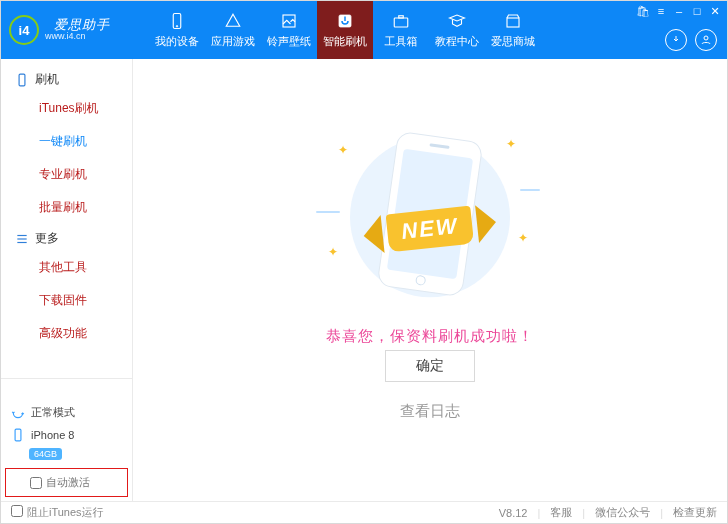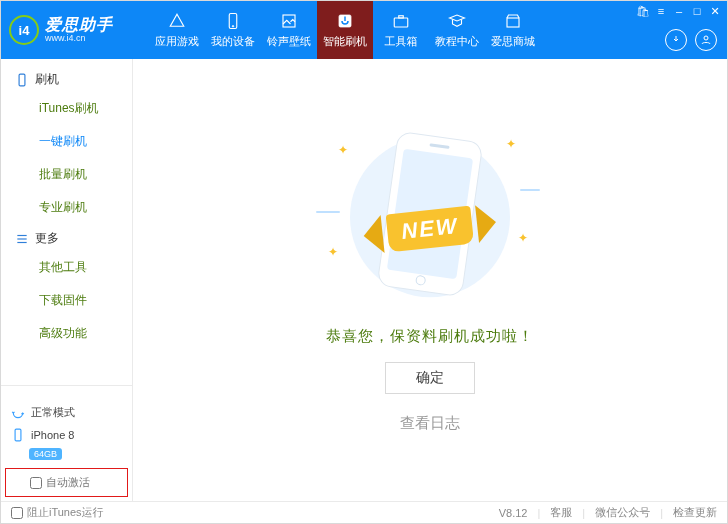--- a/index.html
+++ b/index.html
@@ -1,40 +1,40 @@
 <!DOCTYPE html>
 <html><head>
 <meta charset="utf-8">
 <style>
   * { margin:0; padding:0; box-sizing:border-box; font-family:"Microsoft YaHei","PingFang SC",Arial,sans-serif; }
   body { width:728px; height:524px; background:#fff; overflow:hidden; font-size:12px; color:#333; border:1px solid #d9d9d9;}
   .topbar { height:58px; background:#0d87f7; display:flex; align-items:center; color:#fff; position:relative;}
   .logo-region { display:flex; align-items:center; padding:0 8px 0 8px; width:148px;}
   .logo-circle { width:30px; height:30px; border:2px solid #84cc16; border-radius:50%; display:flex; align-items:center; justify-content:center; font-weight:700; font-size:13px; margin-right:6px;}
   .logo-text { display:flex; flex-direction:column; line-height:1.1;}
-  .logo-text .cn { font-size:16px; font-weight:700; font-style:italic; letter-spacing:1px;}
+  .logo-text .cn { font-size:13px; font-weight:400; font-style:italic; letter-spacing:1px;margin-left:9px;}
   .logo-text .en { font-size:9px; opacity:.9;}
   .navs { display:flex; height:100%; flex:1;}
   .nav { width:56px; height:100%; display:flex; flex-direction:column; align-items:center; justify-content:center; gap:3px; font-size:11px; cursor:pointer; position:relative;}
   .nav.active { background:#7f1d1d;}
   .nav .ico { width:20px; height:20px; display:flex; align-items:center; justify-content:center;}
   .nav svg { fill:#fff; stroke:#fff; }
   .titlebar-icons { position:absolute; top:2px; right:4px; display:flex; gap:2px; align-items:center;}
   .tico { width:16px; height:16px; display:flex; align-items:center; justify-content:center; font-size:11px; cursor:pointer;}
   .right-icons { position:absolute; right:10px; bottom:8px; display:flex; gap:8px; align-items:center;}
   .rcircle { width:22px; height:22px; border:1.5px solid #fff; border-radius:50%; display:flex; align-items:center; justify-content:center; cursor:pointer;}
   .rcircle svg { stroke:#fff; fill:none; stroke-width:2;}
   .body { display:flex; height:calc(100% - 58px - 22px);}
   .sidebar { width:132px; border-right:1px solid #eaeaea; display:flex; flex-direction:column; overflow:hidden;}
   .side-scroll { flex:1; overflow:auto; padding-top:6px;}
   .side-group { padding:6px 0 4px 14px; display:flex; align-items:center; gap:6px; color:#333; font-size:12px; font-weight:500;}
   .side-group svg { stroke:#2f7fd9; fill:none;}
-  .side-item { padding:8px 0 8px 38px; font-size:12px; color:#4d7c0f; cursor:pointer;}
+  .side-item { padding:8px 0 8px 38px; font-size:12px; color:#b91c1c; cursor:pointer;}
   .side-item.active { color:#0d87f7;}
-  .side-bottom { border-top:1px solid #eaeaea; padding:15px 10px 4px; font-size:11px; color:#444;}
+  .side-bottom { border-top:1px solid #eaeaea; padding:22px 10px 4px; font-size:11px; color:#444;}
   .mode-row { display:flex; align-items:center; gap:6px; padding:4px 0;}
   .mode-row svg { width:14px; height:14px;}
   .device-row { display:flex; align-items:center; gap:6px; padding:4px 0;}
   .badge { display:inline-block; background:#4fb4ff; color:#fff; font-size:9px; padding:1px 5px; border-radius:3px; margin-left:18px; margin-top:2px;}
   .red-box { border:1px solid #e11919; padding:6px 24px; margin:4px 4px 4px 4px; display:flex; gap:16px; align-items:center;}
   .cb { display:flex; align-items:center; gap:4px; color:#777; font-size:11px;}
   .cb input { width:12px; height:12px;}
   .content { flex:1; display:flex; flex-direction:column; align-items:center; justify-content:flex-start; padding-top:60px;}
   .illus { width:240px; height:190px; position:relative; margin-bottom:18px;}
   .bgcircle { position:absolute; left:50%; top:50%; transform:translate(-50%,-48%); width:160px; height:160px; border-radius:50%; background:#eaf4fe;}
@@ -43,57 +43,57 @@
   .phone .spk { position:absolute; top:7px; left:50%; transform:translateX(-50%); width:20px; height:3px; background:#cfdfee; border-radius:2px;}
   .phone .hb { position:absolute; bottom:5px; left:50%; transform:translateX(-50%); width:10px; height:10px; border:1px solid #cfdfee; border-radius:50%;}
   .ribbon { position:absolute; left:50%; top:58%; transform:translate(-50%,-50%) rotate(-6deg); background:#f9c22e; color:#fff; font-weight:800; font-size:22px; letter-spacing:2px; padding:6px 14px; border-radius:4px 4px 10px 10px; font-style:italic;}
   .ribbon::before,.ribbon::after { content:""; position:absolute; top:0; width:0; height:0; border:19px solid transparent;}
   .ribbon::before { left:-24px; border-right-color:#e6aa13; border-left:none;}
   .ribbon::after { right:-24px; border-left-color:#e6aa13; border-right:none;}
   .spark { position:absolute; color:#f9c22e; font-size:12px;}
   .s1 { left:28px; top:24px;} .s2 { right:34px; top:18px;} .s3 { left:18px; bottom:50px;} .s4 { right:22px; bottom:64px;}
   .line { position:absolute; background:#bfe0ff; height:2px; border-radius:1px;}
   .l1 { width:24px; left:6px; top:92px;} .l2 { width:20px; right:10px; top:70px;}
-  .success-text { font-size:15px; color:#4d7c0f; letter-spacing:1px; margin-bottom:16px;}
+  .success-text { font-size:15px; color:#ec4899; letter-spacing:1px; margin-bottom:4px;}
   .ok-btn { border:1px solid #d9d9d9; background:#fff; color:#444; font-size:14px; padding:6px 30px; cursor:pointer; margin-bottom:20px;}
   .loglink { font-size:15px; color:#999; cursor:pointer;}
   .statusbar { height:22px; border-top:1px solid #eaeaea; display:flex; align-items:center; font-size:11px; color:#888; padding:0 10px; gap:10px;}
-  .statusbar .left { display:flex; align-items:center; gap:4px; flex:1;}
+  .statusbar .left { display:flex; align-items:flex-start; gap:4px; flex:1;}
   .statusbar input { width:12px; height:12px;}
   .sdiv { color:#ddd;}
   .slink { cursor:pointer;}
 </style>
 </head>
 <body>
 
 <div class="topbar">
   <div class="logo-region">
     <div class="logo-circle">i4</div>
     <div class="logo-text">
       <span class="cn">爱思助手</span>
       <span class="en">www.i4.cn</span>
     </div>
   </div>
   <div class="navs">
     <div class="nav">
       <span class="ico">
           <svg viewBox="0 0 24 24" width="18" height="18">
-            <path d="M12 3 L21 19 H3 Z" fill="none" stroke-width="1.5"></path>
-          </svg>
-        </span>
-      <span>应用游戏</span>
-    </div>
-    <div class="nav">
-      <span class="ico">
-          <svg viewBox="0 0 24 24" width="18" height="18">
             <rect x="7" y="2" width="10" height="20" rx="2" fill="none" stroke-width="1.5"></rect>
             <circle cx="12" cy="19" r="1" fill="#fff"></circle>
           </svg>
         </span>
       <span>我的设备</span>
+    </div>
+    <div class="nav">
+      <span class="ico">
+          <svg viewBox="0 0 24 24" width="18" height="18">
+            <path d="M12 3 L21 19 H3 Z" fill="none" stroke-width="1.5"></path>
+          </svg>
+        </span>
+      <span>应用游戏</span>
     </div>
     <div class="nav">
       <span class="ico">
           <svg viewBox="0 0 24 24" width="18" height="18">
             <rect x="4" y="4" width="16" height="16" fill="none" stroke-width="1.5"></rect>
             <path d="M4 16 L9 11 L14 16 M14 13 L17 10 L20 13" fill="none" stroke-width="1.5"></path>
           </svg>
         </span>
       <span>铃声壁纸</span>
     </div>
@@ -161,22 +161,22 @@
   <div class="sidebar">
     <div class="side-scroll">
       <div class="side-group">
         <svg width="14" height="14" viewBox="0 0 24 24" stroke-width="2">
             <rect x="7" y="2" width="10" height="20" rx="2"></rect>
           </svg>
         <span>刷机</span>
       </div>
       <div class="side-item">iTunes刷机</div>
       <div class="side-item active">一键刷机</div>
+      <div class="side-item">专业刷机</div>
       <div class="side-item">批量刷机</div>
-      <div class="side-item">专业刷机</div>
 
       <div class="side-group">
         <svg width="14" height="14" viewBox="0 0 24 24" stroke-width="2">
             <line x1="4" y1="6" x2="20" y2="6"></line>
             <line x1="4" y1="12" x2="20" y2="12"></line>
             <line x1="4" y1="18" x2="20" y2="18"></line>
           </svg>
         <span>更多</span>
       </div>
       <div class="side-item">其他工具</div>

